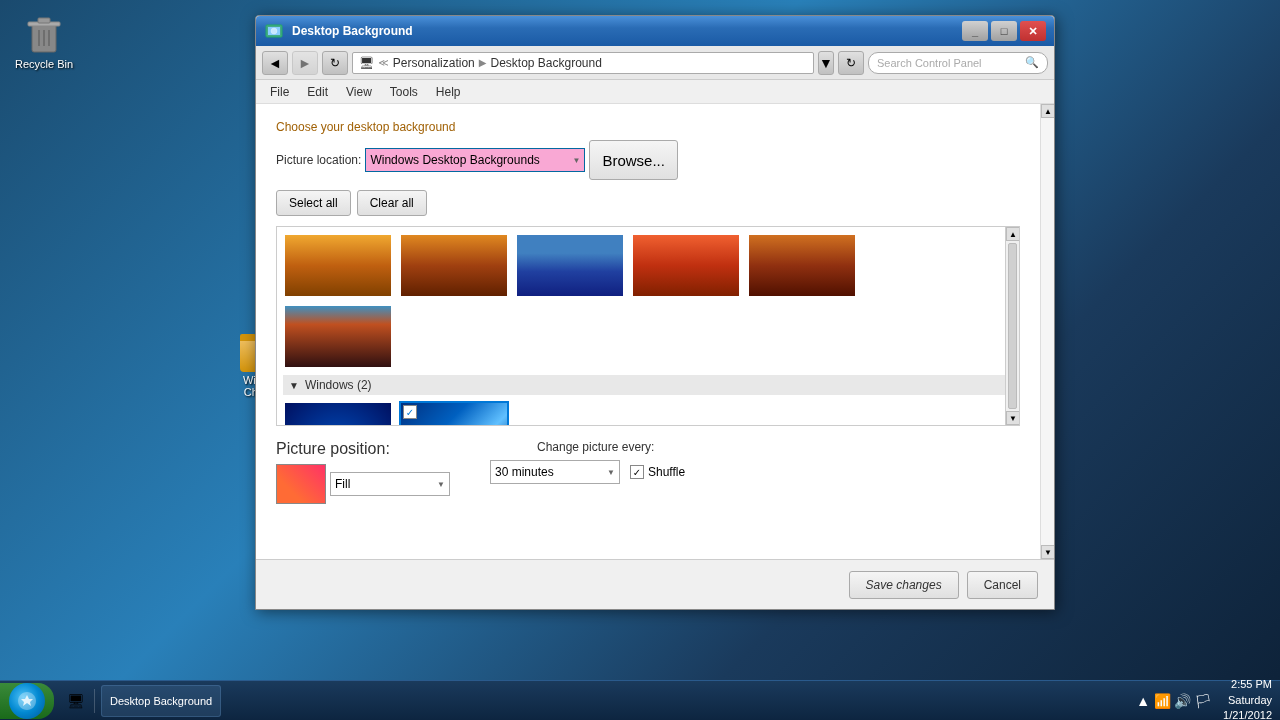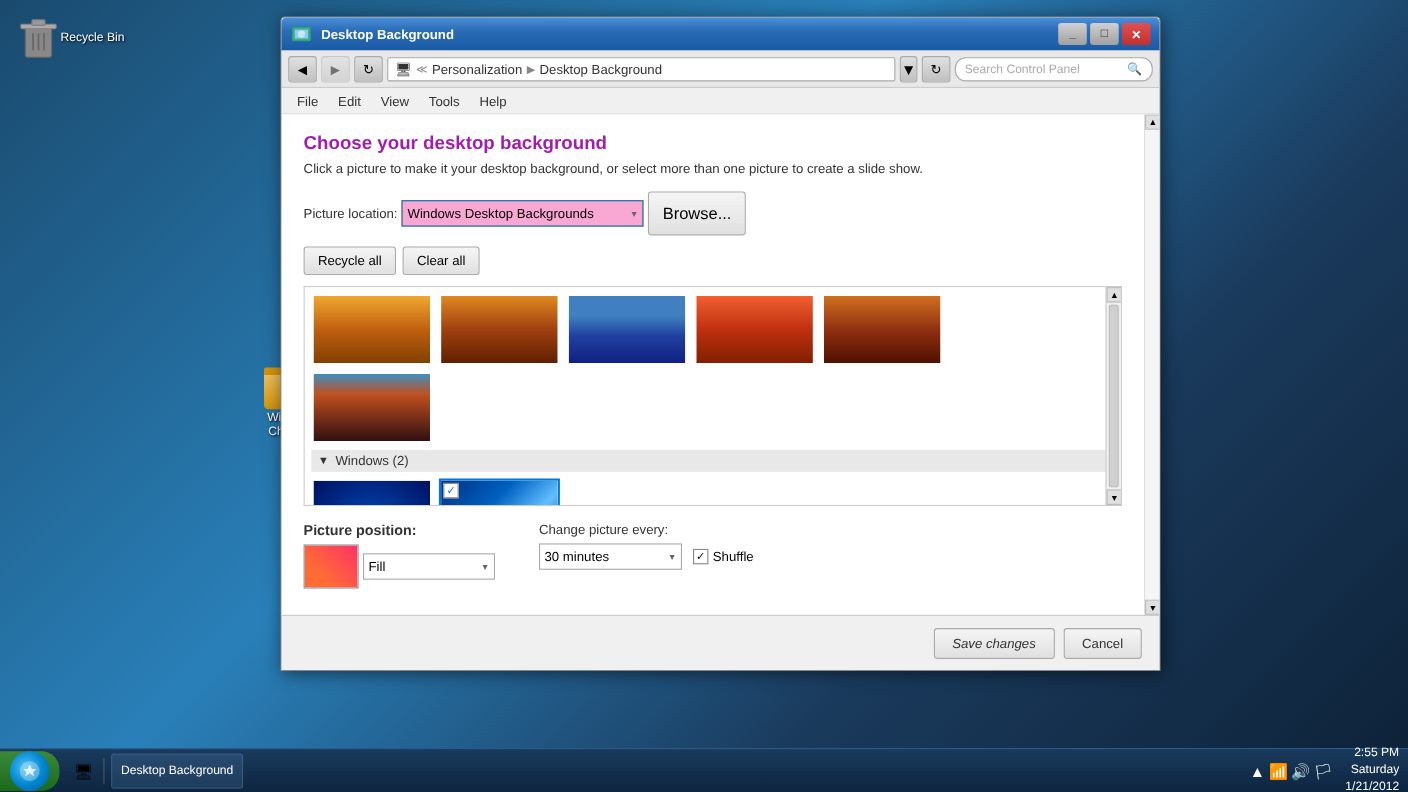--- a/index.html
+++ b/index.html
@@ -20,21 +20,21 @@
       background: linear-gradient(135deg, #1a4a6e 0%, #2980b9 40%, #1a3a5c 70%, #0d2137 100%);
       position: relative;
     }
 
     
     .recycle-bin {
       position: absolute;
       top: 10px;
       left: 15px;
       display: flex;
-      flex-direction: row;
+      flex-direction: column;
       align-items: center;
       color: white;
       font-size: 11px;
       text-shadow: 1px 1px 2px black;
       cursor: pointer;
     }
 
     
     .desktop-folder {
       position: absolute;
@@ -289,23 +289,23 @@
     }
 
     
     .main-content {
       flex: 1;
       padding: 16px 20px;
       overflow: hidden;
     }
 
     .page-title {
-      font-size: 17px;
-      font-weight: bold;
-      color: #a21caf;
+      font-size: 12px;
+      font-weight: normal;
+      color: #a16207;
       margin-bottom: 6px;
     }
 
     .page-desc {
       font-size: 12px;
       color: #333;
       margin-bottom: 14px;
     }
 
     .location-row {
@@ -471,24 +471,23 @@
     
     .position-row {
       display: flex;
       align-items: flex-start;
       gap: 40px;
       margin-top: 14px;
     }
 
     .position-section label {
       display: block;
-      font-size: 13px;
+      font-size: 16px;
       color: #333;
       margin-bottom: 6px;
-      font-weight: bold;
     }
 
     .position-selector {
       display: flex;
       align-items: center;
       gap: 4px;
     }
 
     .position-preview {
       width: 50px;
@@ -515,20 +514,21 @@
       align-items: center;
       justify-content: space-between;
       cursor: pointer;
     }
 
     .change-section label {
       display: block;
       font-size: 12px;
       color: #333;
       margin-bottom: 6px;
+      margin-left: 47px;
     }
 
     .change-row {
       display: flex;
       align-items: center;
       gap: 10px;
     }
 
     .interval-dropdown {
       width: 130px;
@@ -718,33 +718,32 @@
       <span class="menu-item">Edit</span>
       <span class="menu-item">View</span>
       <span class="menu-item">Tools</span>
       <span class="menu-item">Help</span>
     </div>
 
     <div class="content-area">
       <div class="main-content">
 
         <div class="page-title">Choose your desktop background</div>
-        <div class="page-desc">Click a picture to make it your desktop background, or select more than one picture to create a slide show.</div>
 
         <div class="location-row">
           <span class="location-label">Picture location:</span>
           <div class="location-dropdown">
             <span>Windows Desktop Backgrounds</span>
             <span class="dropdown-arrow">▼</span>
           </div>
           <button class="browse-btn">Browse...</button>
         </div>
 
         <div class="action-btns">
-          <button class="action-btn">Recycle all</button>
+          <button class="action-btn">Select all</button>
           <button class="action-btn">Clear all</button>
         </div>
 
         <div class="wallpaper-scroll-area">
           <div class="wallpaper-scroll-content">
 
             <div class="wallpaper-row">
               <div class="wallpaper-thumb">
                 <div class="wallpaper-thumb-inner wp-landscape1"></div>
               </div>

